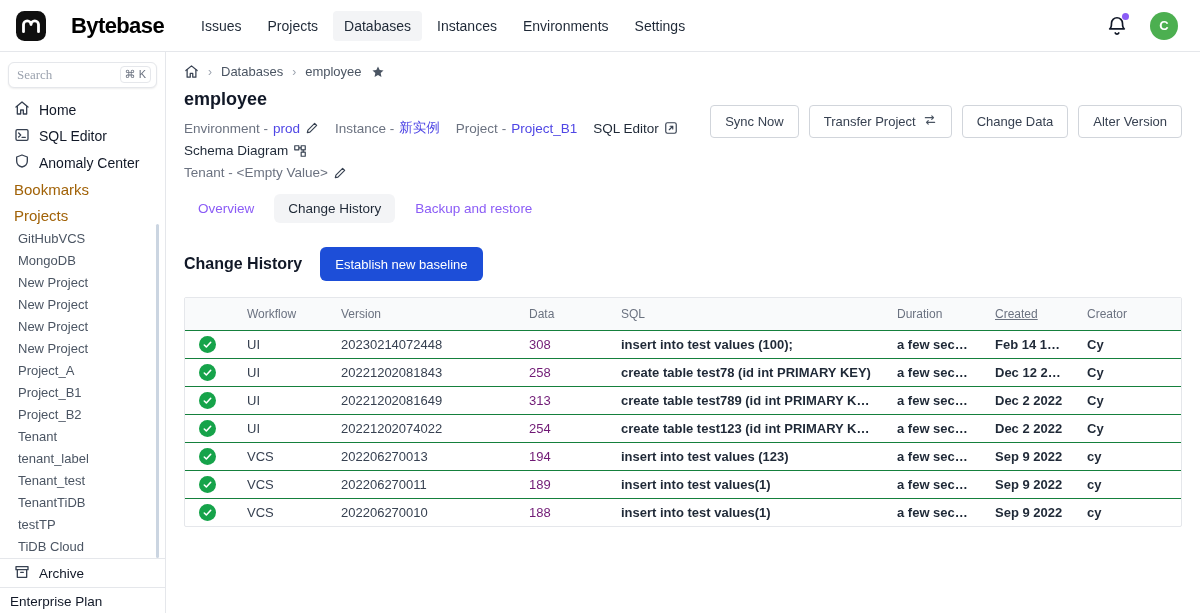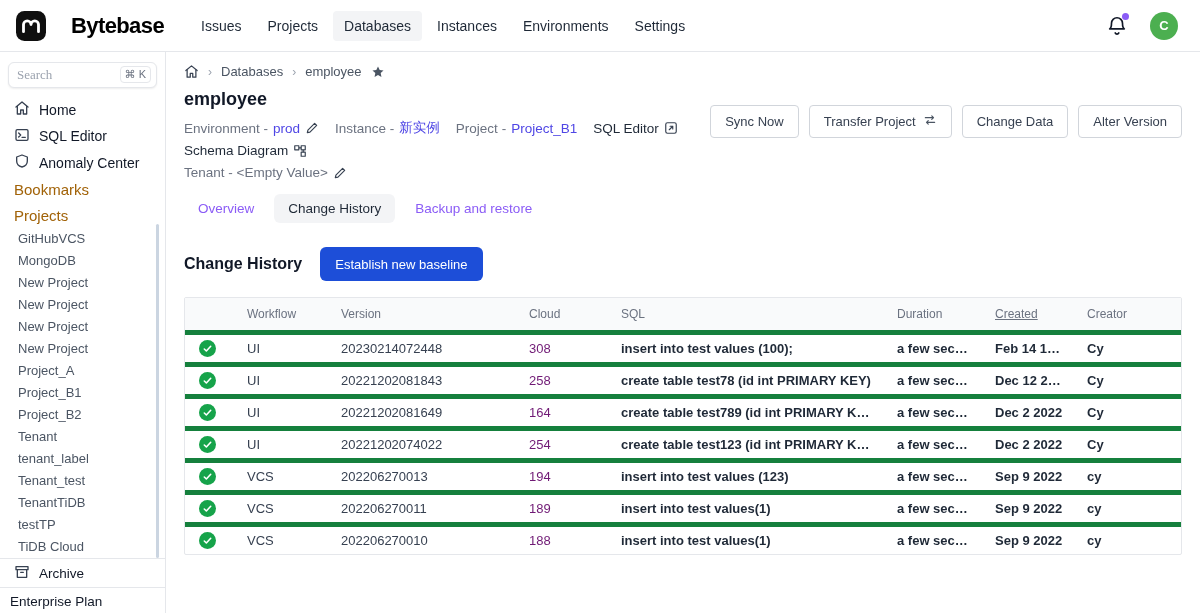--- a/index.html
+++ b/index.html
@@ -61,21 +61,21 @@
   .tab { font-size:13.5px; color:#8b5cf6; padding:7px 14px; border-radius:6px; cursor:pointer; }
   .tab.active { background:#f3f4f6; color:#1f2937; }
 
   .section-head { display:flex; align-items:center; gap:18px; margin-top:24px; }
   .section-title { font-size:16px; font-weight:700; color:#111827; }
   .btn-primary { background:#1d4ed8; color:#fff; border:none; border-radius:6px; height:34px; padding:0 15px; font-size:13px; cursor:pointer; font-family:inherit; }
 
   .table-wrap { margin-top:16px; border:1px solid #e5e7eb; border-radius:2px; background:#fff; }
   table { width:100%; border-collapse:collapse; table-layout:fixed; }
   thead th { background:#f9fafb; font-size:12px; color:#6b7280; font-weight:500; text-align:left; padding:9px 10px; white-space:nowrap; }
-  tbody td { font-size:13px; padding:5px 10px; border-top:5px solid #15803d; color:#374151; white-space:nowrap; overflow:hidden; text-overflow:ellipsis; }
+  tbody td { font-size:13px; padding:5px 10px; border-top:1px solid #15803d; color:#374151; white-space:nowrap; overflow:hidden; text-overflow:ellipsis; }
   td.bold { font-weight:700; color:#1f2937; }
   .issue-link { color:#701a75; text-decoration:none; cursor:pointer; }
   .status-cell { padding-left:14px; }
   .check { width:17px; height:17px; border-radius:50%; background:#16a34a; display:flex; align-items:center; justify-content:center; }
   .check svg { width:11px; height:11px; display:block; }
 </style>
 </head>
 <body>
 
 <header class="navbar">
@@ -289,21 +289,21 @@
       <button class="btn-primary">Establish new baseline</button>
     </div>
 
     <div class="table-wrap">
       <table>
         <thead>
           <tr id="head-row">
               <th style="width: 52px;"></th>
               <th style="width: 94px;">Workflow</th>
               <th style="width: 188px;">Version</th>
-              <th style="width: 92px;">Cloud</th>
+              <th style="width: 92px;">Data</th>
               <th style="width: 276px;">SQL</th>
               <th style="width: 98px;">Duration</th>
               <th style="width: 92px; text-decoration: underline;">Created</th>
               <th>Creator</th>
             </tr>
         </thead>
         <tbody id="table-body">
             <tr>
     <td class="status-cell">
       <span class="check">
@@ -339,21 +339,21 @@
             <tr>
     <td class="status-cell">
       <span class="check">
         <svg viewBox="0 0 24 24" fill="none" stroke="#fff" stroke-width="3.4" stroke-linecap="round" stroke-linejoin="round">
                     <path d="m5 13 4.5 4.5L19 7"></path>
                   </svg>
       </span>
     </td>
     <td>UI</td>
     <td>20221202081649</td>
-    <td><a class="issue-link">164</a></td>
+    <td><a class="issue-link">313</a></td>
     <td class="bold">create table test789 (id int PRIMARY KEY)</td>
     <td class="bold">a few seconds</td>
     <td class="bold">Dec 2 2022</td>
     <td class="bold">Cy</td>
   </tr>
             <tr>
     <td class="status-cell">
       <span class="check">
         <svg viewBox="0 0 24 24" fill="none" stroke="#fff" stroke-width="3.4" stroke-linecap="round" stroke-linejoin="round">
                     <path d="m5 13 4.5 4.5L19 7"></path>

